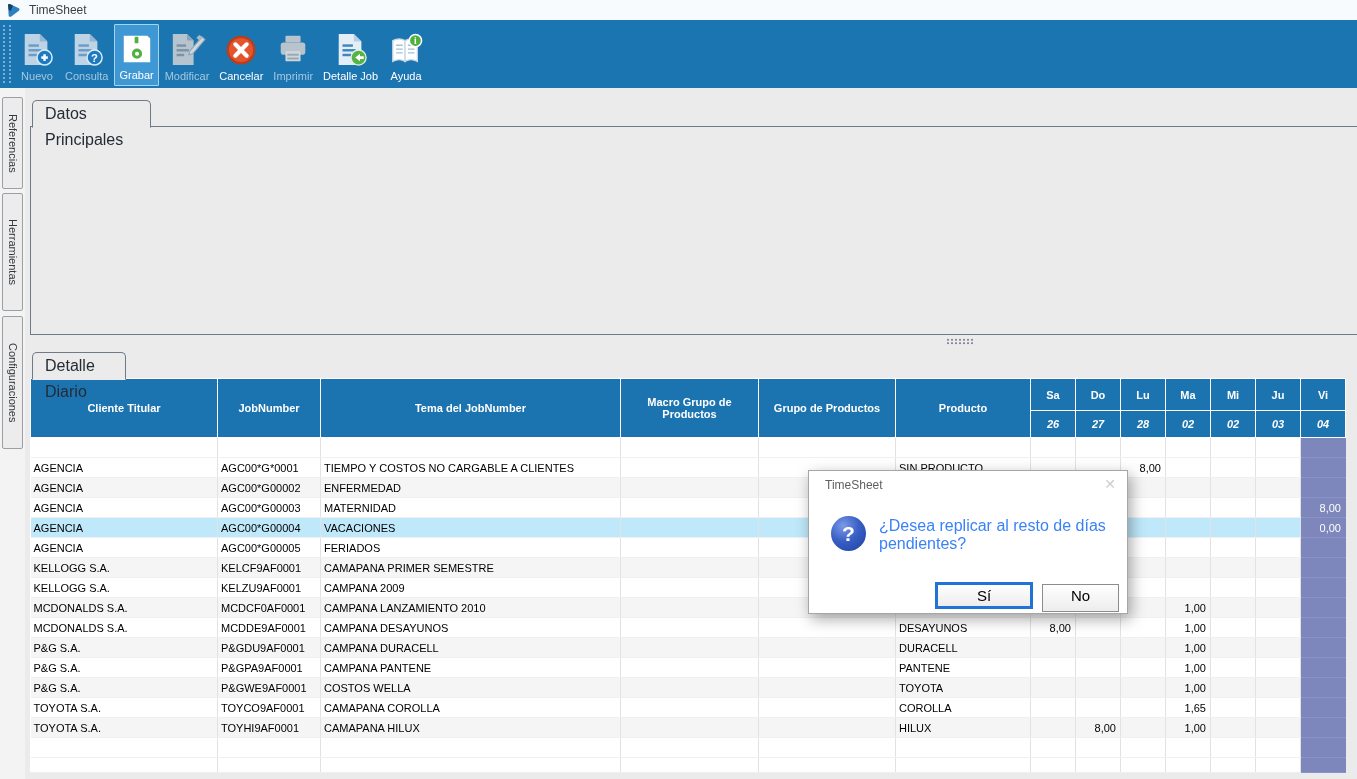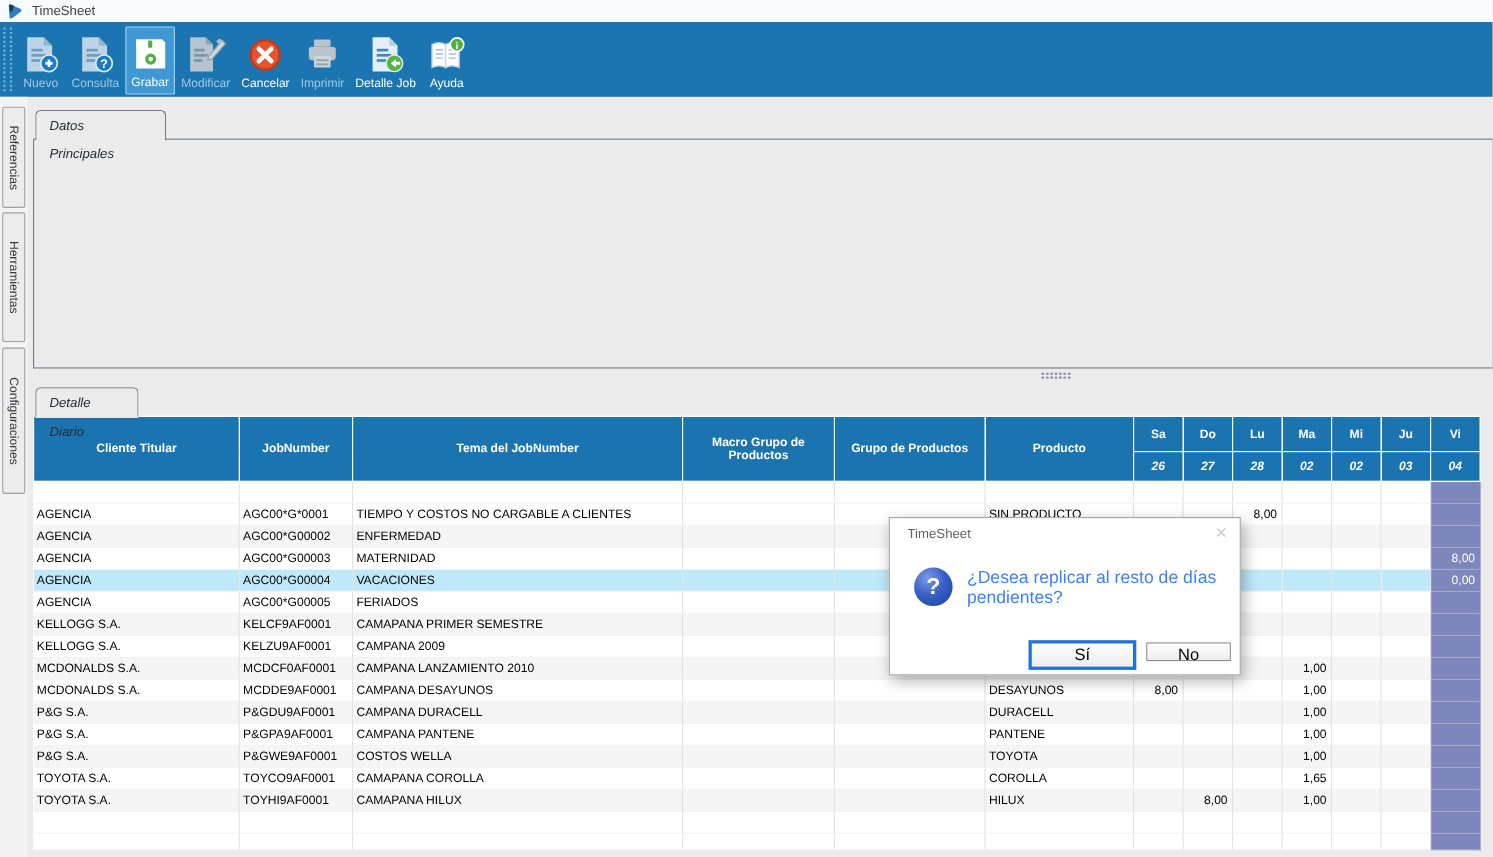--- a/index.html
+++ b/index.html
@@ -21,21 +21,21 @@
   .tbtn .ticon{height:36px;display:flex;align-items:center;justify-content:center;margin-bottom:2px;}
   .tbtn.dim{color:#a3c8e1;}
   .tbtn.active{background:#3f97d4;border:1px solid #a5d4f2;border-radius:1px;}
   .tbtn.gap{margin-left:8px;}
   
   #sidebar{position:absolute;left:0;top:88px;width:25px;height:691px;background:#f3f3f3;}
   .vtab{position:absolute;left:2px;width:19px;background:#ececec;border:1px solid #9aa0a6;border-radius:2px;
     writing-mode:vertical-rl;font-size:11px;color:#33383e;display:flex;align-items:center;justify-content:center;}
   
   .folder-tab{position:absolute;height:26px;background:#ebebeb;border:1px solid #6e7a87;border-bottom:1px solid #ebebeb;
-    border-radius:5px 5px 0 0;line-height:26px;padding:0 12px;font-size:12px;color:#242b35;z-index:3;font-style:italic;}
+    border-radius:5px 5px 0 0;line-height:26px;padding:0 12px;font-size:16px;color:#242b35;z-index:3;}
   #panel-top{position:absolute;left:30px;top:126px;width:1326px;height:207px;border:1px solid #6e7a87;background:#ebebeb;z-index:2;}
   .flabel{position:absolute;font-size:12px;color:#20262e;white-space:nowrap;}
   .combo{position:absolute;height:21px;background:#fff;border:1px solid #5f6a74;font-size:11px;line-height:19px;padding:0 16px 0 4px;box-sizing:border-box;white-space:nowrap;}
   .combo .arr{position:absolute;right:4px;top:4px;font-size:9px;color:#222;}
   .combo.disabled{background:#e3e3e3;border:1px solid #7b7b7b;}
   .combo.disabled .arr{color:#9a9a9a;}
   .tinput{position:absolute;height:21px;background:#fff;border:1px solid #4d565e;font-size:11px;line-height:19px;padding:0 4px;box-sizing:border-box;}
   .tinput.disabled{background:#e3e3e3;border:1px solid #7b7b7b;}
   .scale{position:absolute;display:flex;justify-content:space-between;font-size:11px;color:#2a2f35;}
   .pbar{position:absolute;height:15px;background:#fff;border:1px solid #9a9a9a;box-sizing:border-box;}
@@ -62,21 +62,21 @@
   #dialog{position:absolute;left:808px;top:470px;width:318px;height:142px;background:#fff;border:1px solid #a6a6a6;
     box-shadow:3px 5px 14px rgba(0,0,0,.35);z-index:50;}
   #dialog .dtitle{position:absolute;left:16px;top:7px;font-size:12px;color:#5f5f5f;}
   #dialog .dclose{position:absolute;right:11px;top:5px;font-size:14px;color:#c9ced3;}
   #dialog .dicon{position:absolute;left:22px;top:45px;width:35px;height:35px;border-radius:50%;
     background:radial-gradient(circle at 35% 28%, #7c9ae6 0%, #3a60c6 45%, #1c3f9e 100%);
     color:#fff;font-size:21px;font-weight:bold;display:flex;align-items:center;justify-content:center;}
   #dialog .dmsg{position:absolute;left:70px;top:46px;font-size:16px;color:#3b82f6;}
   .dbtn{position:absolute;text-align:center;font-size:15px;color:#000;background:linear-gradient(#fefefe,#ededed);box-sizing:border-box;}
   #btn-yes{left:126px;top:111px;width:98px;height:27px;border:3px solid #2273d8;line-height:21px;}
-  #btn-no{left:233px;top:113px;width:77px;height:17px;border:1px solid #8c8c8c;line-height:21px;}
+  #btn-no{left:233px;top:113px;width:77px;height:28px;border:1px solid #8c8c8c;line-height:21px;}
 </style>
 </head>
 <body>
 
 <div id="titlebar">
   <span class="logo">
     <svg width="15" height="15" viewBox="0 0 16 16">
       <path d="M2.2 2.4 C2.2 1.1 3.4 0.9 4.5 1.4 L13.2 5.2 C14.8 5.9 14.8 7.4 13.4 8.4 L5.6 14.3 C4.3 15.3 2.8 14.6 2.8 13 Z" fill="#2e7fc0"></path>
       <path d="M2.2 2.4 C2.2 1.1 3.4 0.9 4.5 1.4 L7.4 2.7 L4.9 8.8 L2.8 7.2 Z" fill="#16415f"></path>
     </svg>

